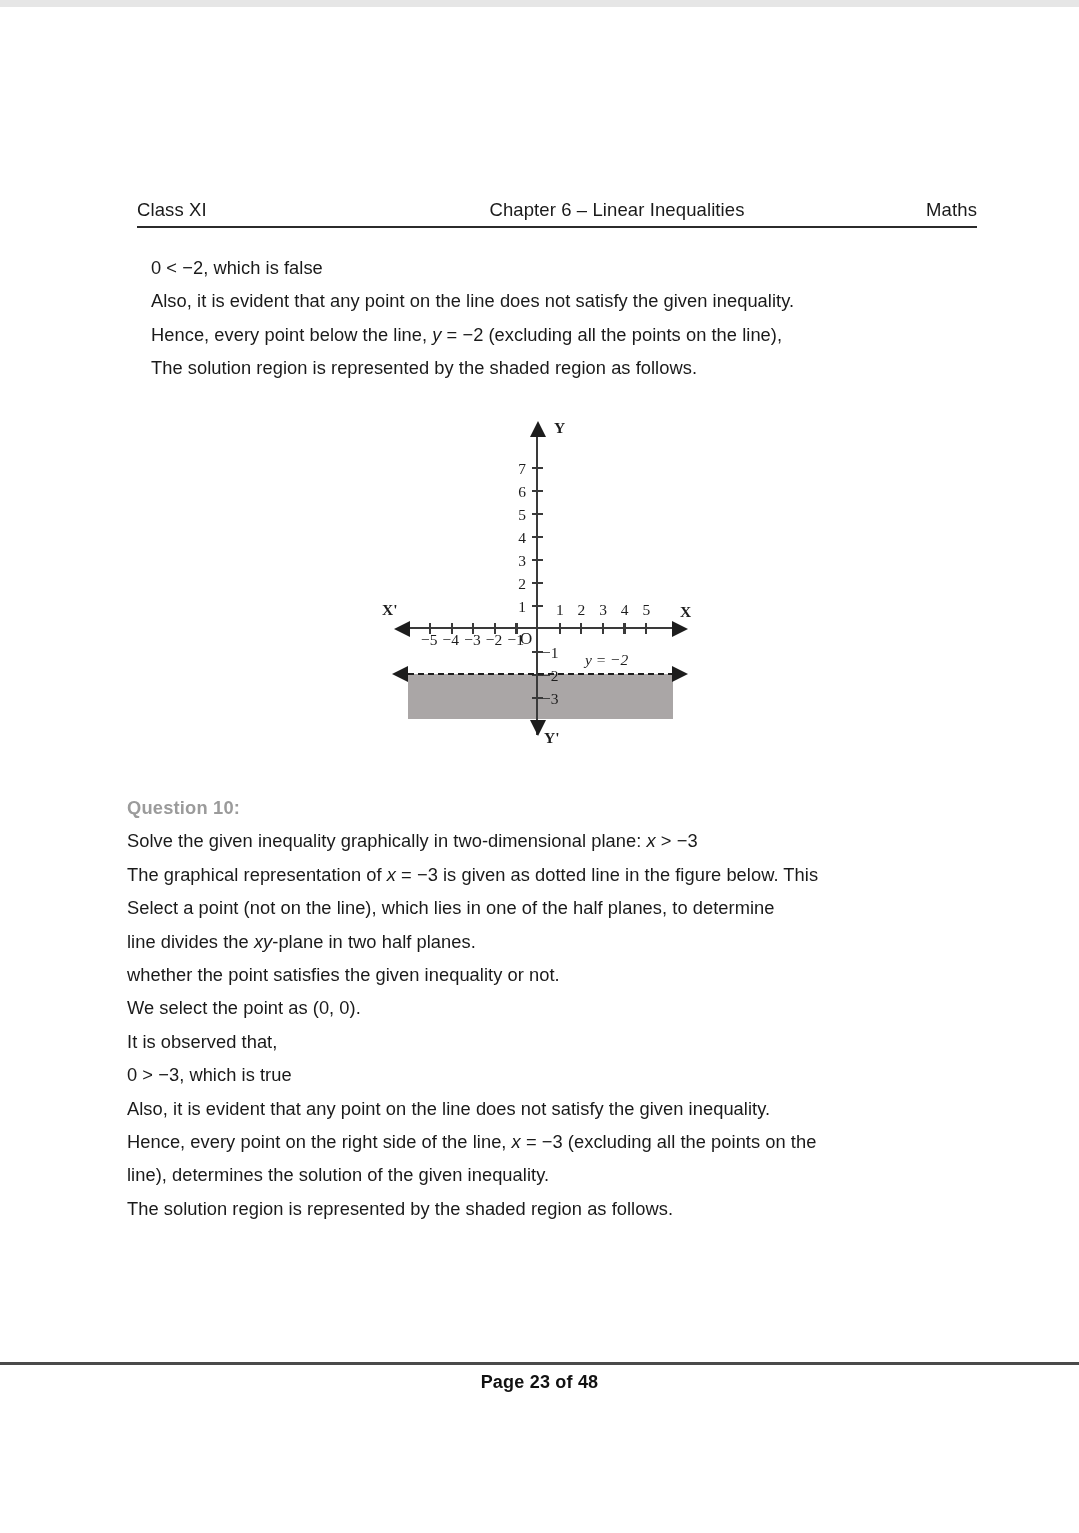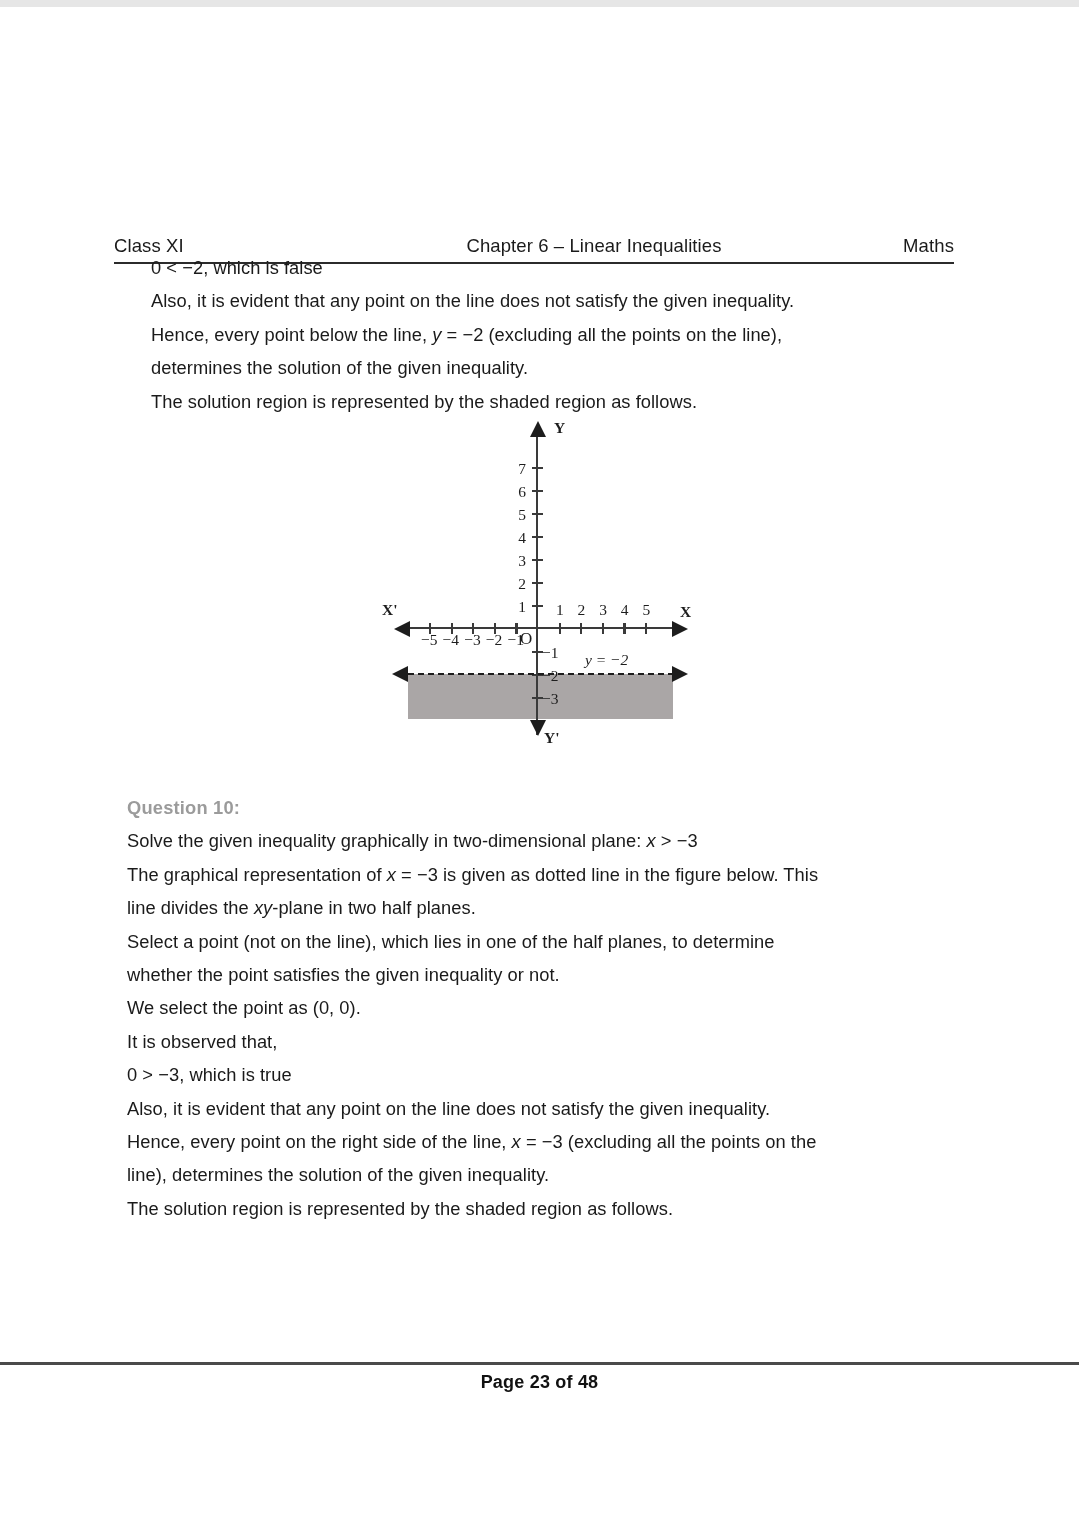--- a/index.html
+++ b/index.html
@@ -25,29 +25,28 @@
     position: absolute;
     left: 0; top: 7px;
     width: 1079px;
     height: 1526px;
     background: #ffffff;
   }
 
   
   .header {
     position: absolute;
-    left: 114px; top: 192px;
+    left: 137px; top: 192px;
     width: 840px;
     border-bottom: 2px solid #2b2b2b;
     padding-bottom: 5px;
     display: flex;
     align-items: baseline;
     font-size: 18.5px;
     letter-spacing: 0.1px;
-    margin-top: 36px;
   }
   .header .h-left   { width: 270px; text-align: left; }
   .header .h-center { flex: 1; text-align: center; }
   .header .h-right  { width: 150px; text-align: right; }
 
   
   .body-block {
     position: absolute;
     left: 127px;
     width: 830px;
@@ -233,21 +232,20 @@
   <div class="header">
     <span class="h-left">Class XI</span>
     <span class="h-center">Chapter 6 – Linear Inequalities</span>
     <span class="h-right">Maths</span>
   </div>
 
   <div class="body-block" id="block-a">
     <div class="line">0 &lt; −2, which is false</div>
     <div class="line">Also, it is evident that any point on the line does not satisfy the given inequality.</div>
     <div class="line"><span>Hence, every point below the line, </span><span class="ital">y</span><span> = −2 (excluding all the points on the line),</span></div>
-    <div class="line">determines the solution of the given inequality.</div>
     <div class="line">The solution region is represented by the shaded region as follows.</div>
   </div>
 
   <div class="figure">
     <div class="fig-inner">
 
       <div class="shade"></div>
 
       <div class="axis-v"></div>
       <div class="axis-h"></div>
@@ -317,22 +315,22 @@
       <div class="arrow arrow-right-dash"></div>
       <div class="line-eq">y = −2</div>
 
     </div>
   </div>
 
   <div class="body-block" id="block-b">
     <div class="qhead">Question 10:</div>
     <div class="line"><span>Solve the given inequality graphically in two-dimensional plane: </span><span class="ital">x</span><span> &gt; −3</span></div>
     <div class="line"><span>The graphical representation of </span><span class="ital">x</span><span> = −3 is given as dotted line in the figure below. This</span></div>
+    <div class="line">Select a point (not on the line), which lies in one of the half planes, to determine</div>
     <div class="line"><span>line divides the </span><span class="ital">xy</span><span>-plane in two half planes.</span></div>
-    <div class="line">Select a point (not on the line), which lies in one of the half planes, to determine</div>
     <div class="line">whether the point satisfies the given inequality or not.</div>
     <div class="line">We select the point as (0, 0).</div>
     <div class="line">It is observed that,</div>
     <div class="line">0 &gt; −3, which is true</div>
     <div class="line">Also, it is evident that any point on the line does not satisfy the given inequality.</div>
     <div class="line"><span>Hence, every point on the right side of the line, </span><span class="ital">x</span><span> = −3 (excluding all the points on the</span></div>
     <div class="line">line), determines the solution of the given inequality.</div>
     <div class="line">The solution region is represented by the shaded region as follows.</div>
   </div>
 

